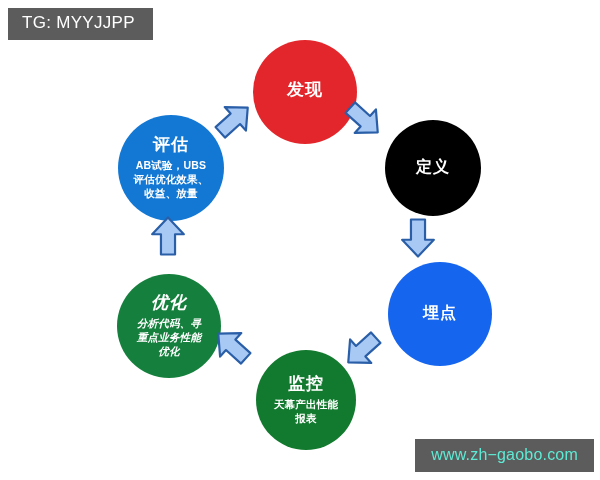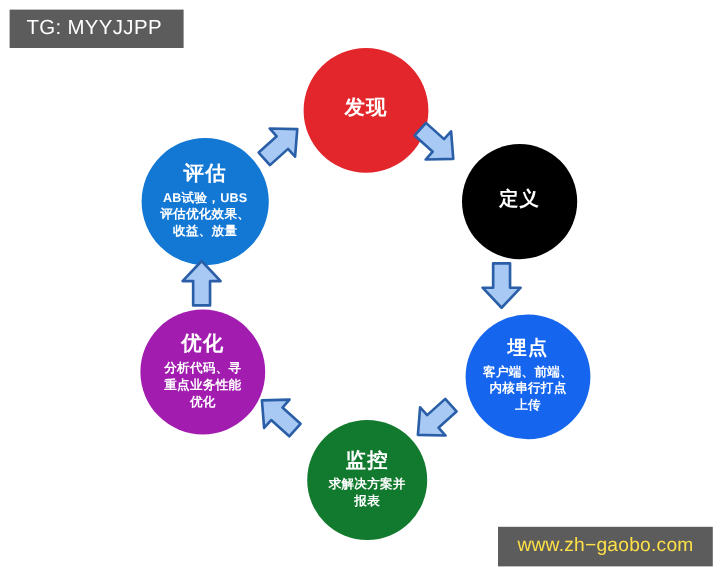--- a/index.html
+++ b/index.html
@@ -26,21 +26,21 @@
     letter-spacing: 0.3px;
     padding: 6px 18px 7px 14px;
     line-height: 1.1;
     white-space: nowrap;
   }
   .watermark {
     position: absolute;
     right: 6px;
     bottom: 8px;
     background: #5c5c5c;
-    color: #fde047;
+    color: #5eead4;
     font-size: 16px;
     letter-spacing: 0.2px;
     padding: 7px 16px 8px 16px;
     line-height: 1.1;
     white-space: nowrap;
   }
 
   
   .cycle {
     position: absolute;
@@ -89,22 +89,23 @@
   .node-track {
     left: 388px; top: 262px; width: 104px; height: 104px;
     background: #1565ef;
     align-items: center;
   }
   .node-monitor {
     left: 256px; top: 350px; width: 100px; height: 100px;
     background: #127a2e;
   }
   .node-optimize {
-    left: 117px; top: 258px; width: 104px; height: 104px;
-    background: #a21caf;
+    left: 117px; top: 274px; width: 104px; height: 104px;
+    background: #15803d;
+    font-style: italic;
   }
   .node-evaluate {
     left: 118px; top: 115px; width: 106px; height: 106px;
     background: #1378d4;
   }
 
   
   .node-define .n-title,
   .node-track .n-title { font-size: 16px; }
 
@@ -133,28 +134,25 @@
   <div class="node node-discover">
     <div class="n-title">发现</div>
   </div>
 
   <div class="node node-define">
     <div class="n-title">定义</div>
   </div>
 
   <div class="node node-track">
     <div class="n-title">埋点</div>
-    <div class="n-desc">客户端、前端、
-内核串行打点
-上传</div>
   </div>
 
   <div class="node node-monitor">
     <div class="n-title">监控</div>
-    <div class="n-desc">求解决方案并
+    <div class="n-desc">天幕产出性能
 报表</div>
   </div>
 
   <div class="node node-optimize">
     <div class="n-title">优化</div>
     <div class="n-desc">分析代码、寻
 重点业务性能
 优化</div>
   </div>
 

